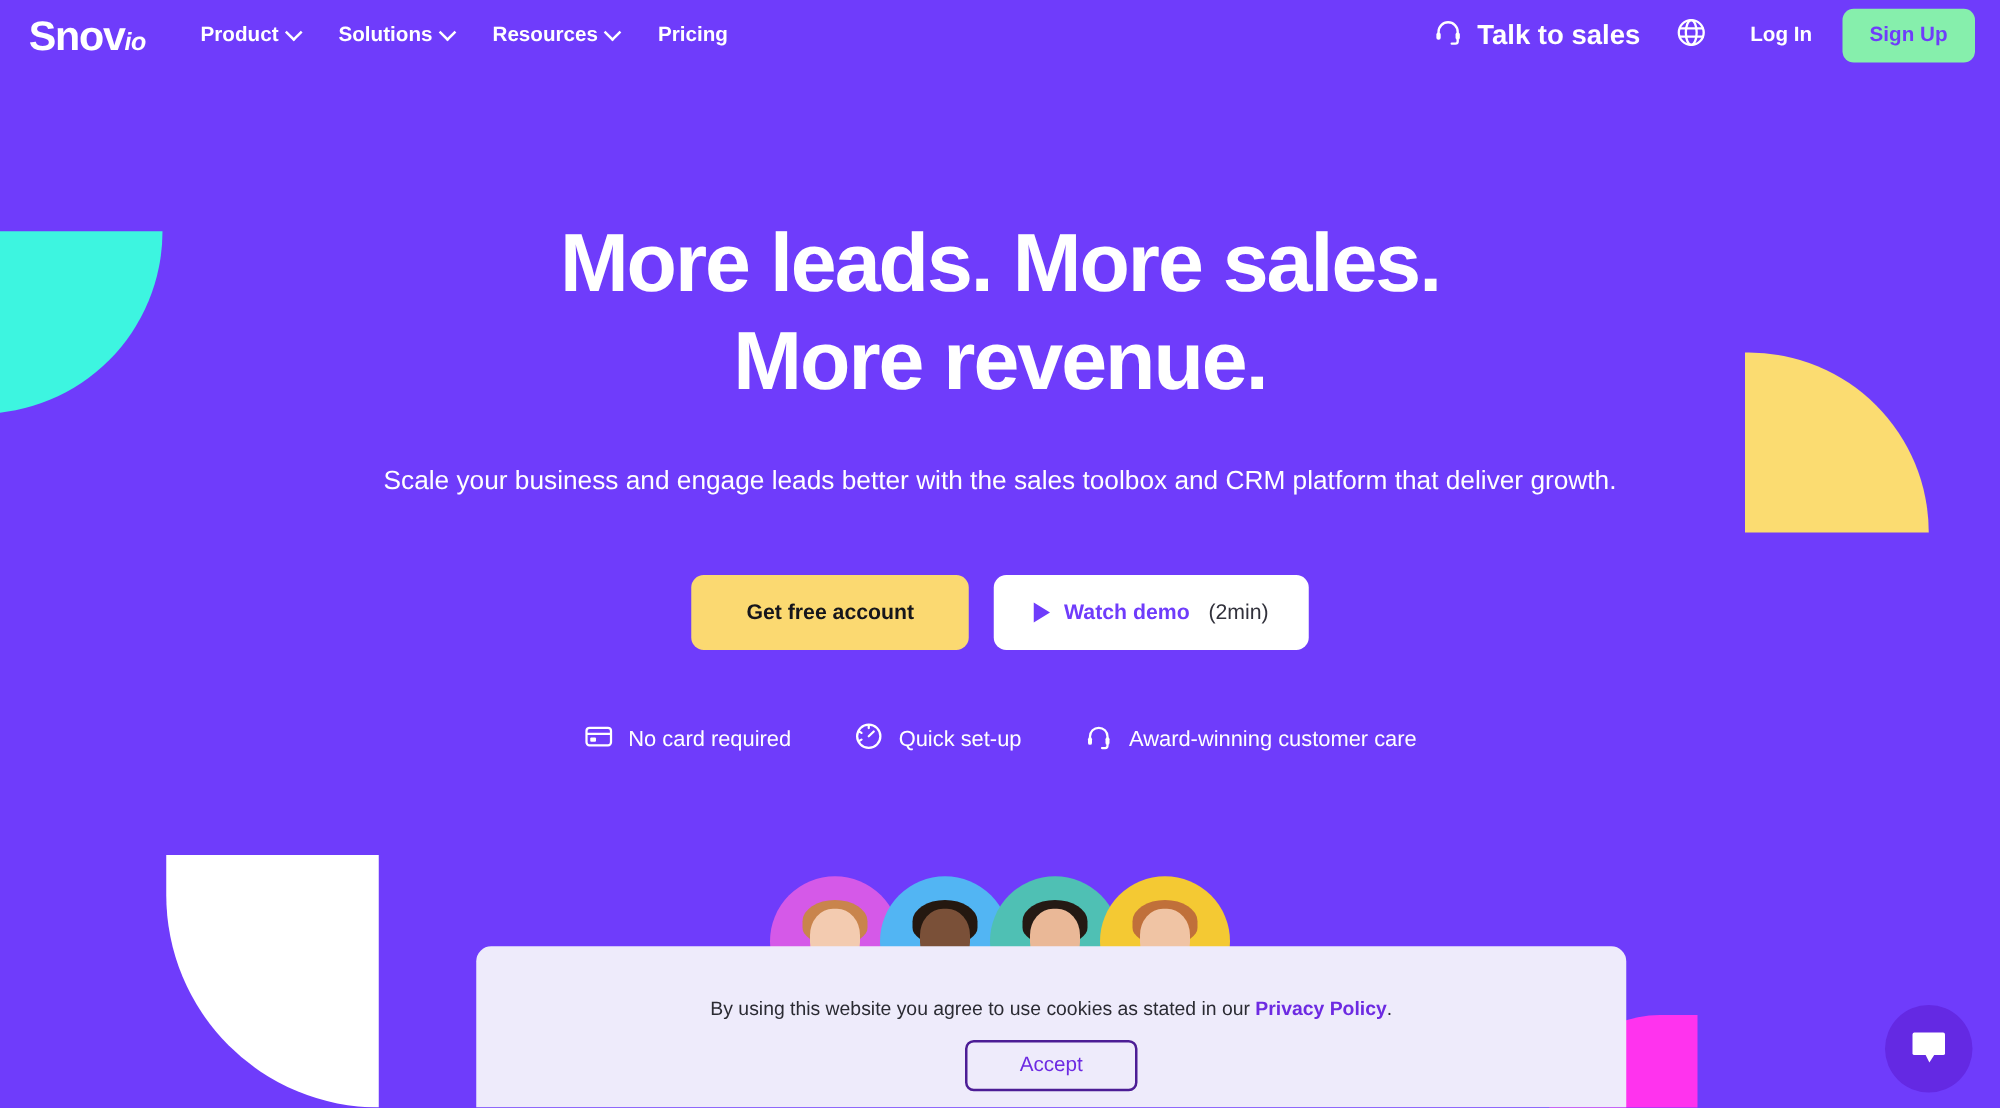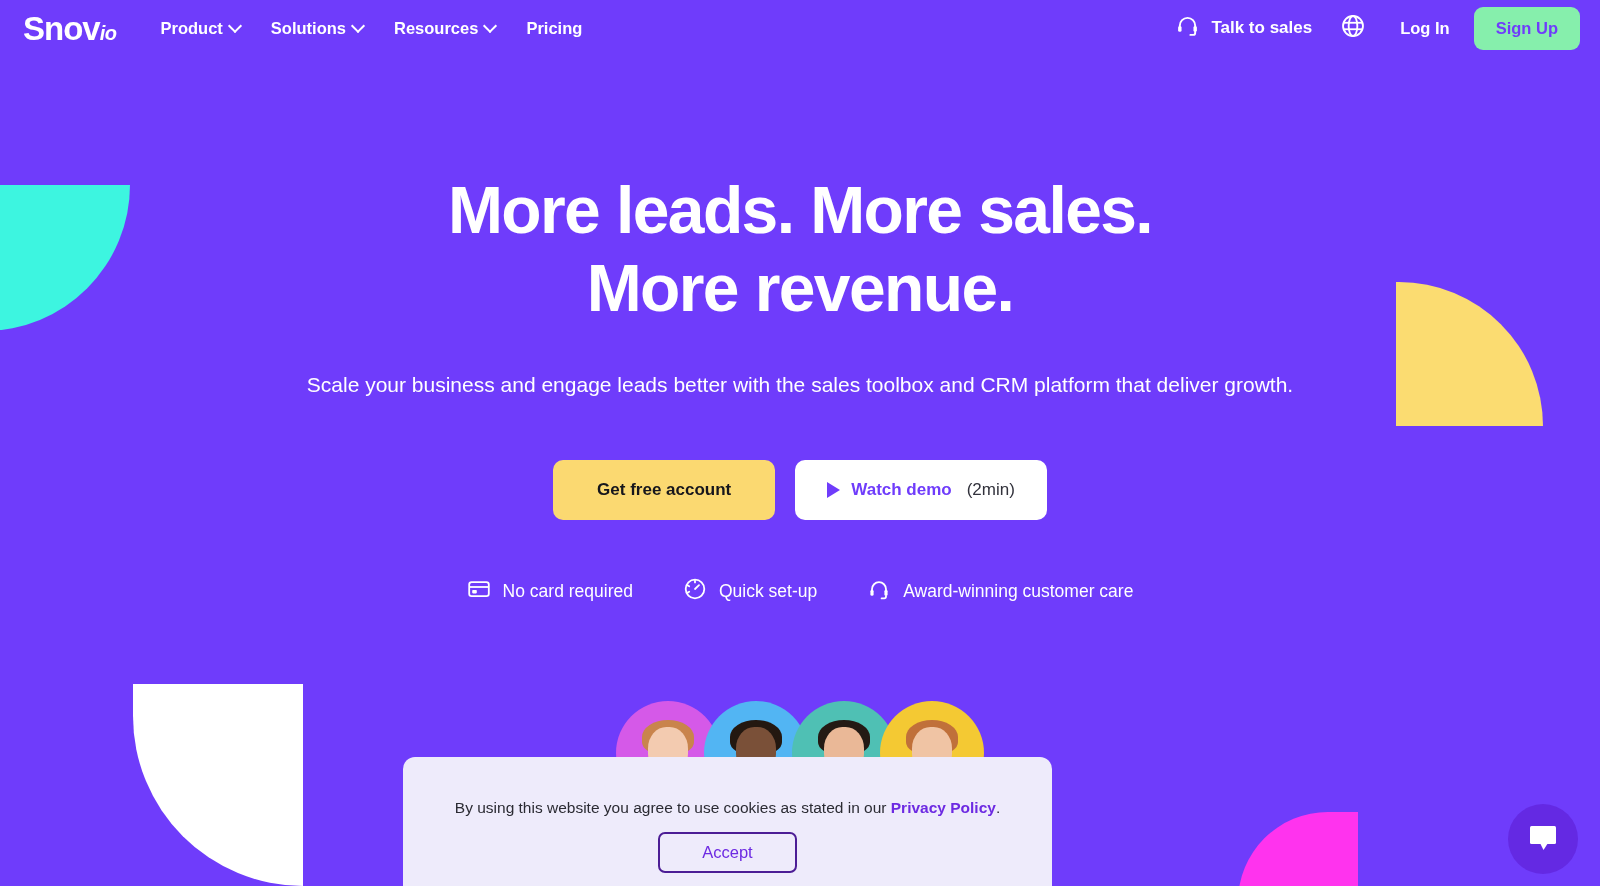--- a/index.html
+++ b/index.html
@@ -102,21 +102,21 @@
     margin-left: auto;
     display: flex;
     align-items: center;
     gap: 0;
   }
   #talk-to-sales {
     display: flex;
     align-items: center;
     gap: 12px;
     color: #ffffff;
-    font-size: 17px;
+    font-size: 22px;
     font-weight: 700;
     cursor: pointer;
     margin-right: 28px;
   }
   #lang-switcher {
     cursor: pointer;
     display: flex;
     align-items: center;
     margin-right: 34px;
   }
@@ -258,23 +258,23 @@
     width: 76px; height: 46px;
     background: #f2f2f4;
     border-radius: 34px 34px 0 0;
     left: 50%; bottom: 0;
     transform: translateX(-50%);
   }
 
   
   #cookie-banner {
     position: absolute;
-    left: 403px;
+    left: 381px;
     top: 757px;
-    width: 649px;
+    width: 920px;
     height: 129px;
     background: #EEEBFB;
     border-radius: 12px 12px 0 0;
     z-index: 20;
     text-align: center;
     padding-top: 40px;
   }
   #cookie-text {
     font-size: 15.5px;
     color: #2b2b33;

